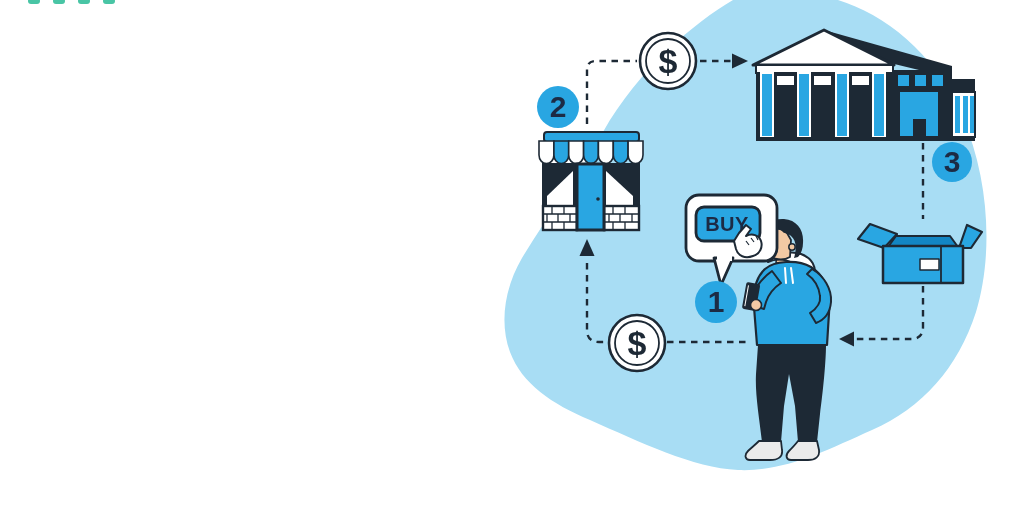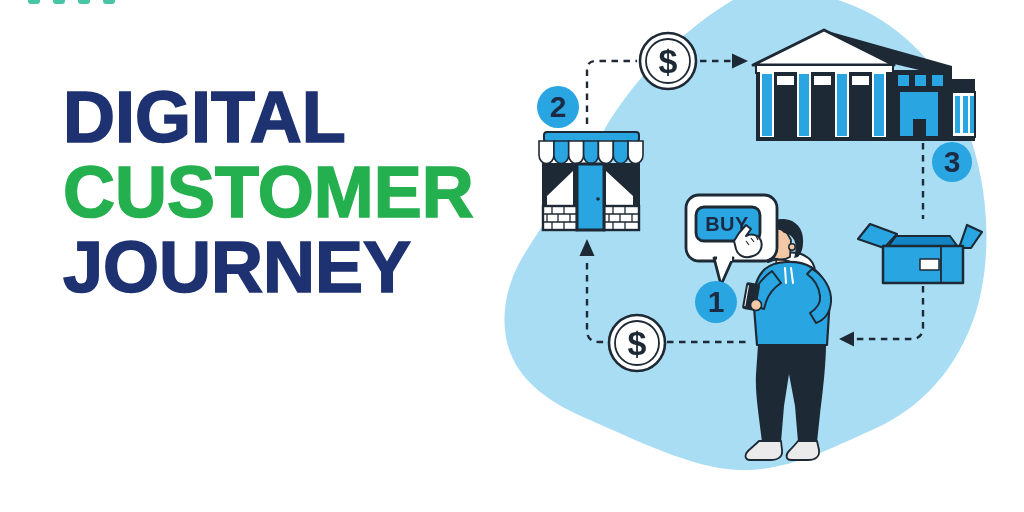--- a/index.html
+++ b/index.html
@@ -11,25 +11,20 @@
               -webkit-text-stroke:1.6px currentColor;white-space:nowrap;}
   .title-navy{color:#1e3272;}
   .title-green{color:#25b04f;}
   svg text{font-family:"Liberation Sans",sans-serif;font-weight:bold;}
 </style>
 </head>
 <body>
 
 <div class="canvas">
 
-  <div class="title-block">
-    <div class="title-line title-navy">DIGITAL</div>
-    <div class="title-line title-green">CUSTOMER</div>
-    <div class="title-line title-navy">JOURNEY</div>
-  </div>
 
   <svg class="illustration" viewBox="0 0 1024 512">
 
     <g>
       <rect x="28" y="-2" width="12" height="6" rx="3" fill="#49c5a5"></rect>
       <rect x="53" y="-2" width="12" height="6" rx="3" fill="#49c5a5"></rect>
       <rect x="78" y="-2" width="12" height="6" rx="3" fill="#49c5a5"></rect>
       <rect x="103" y="-2" width="12" height="6" rx="3" fill="#49c5a5"></rect>
     </g>
 

